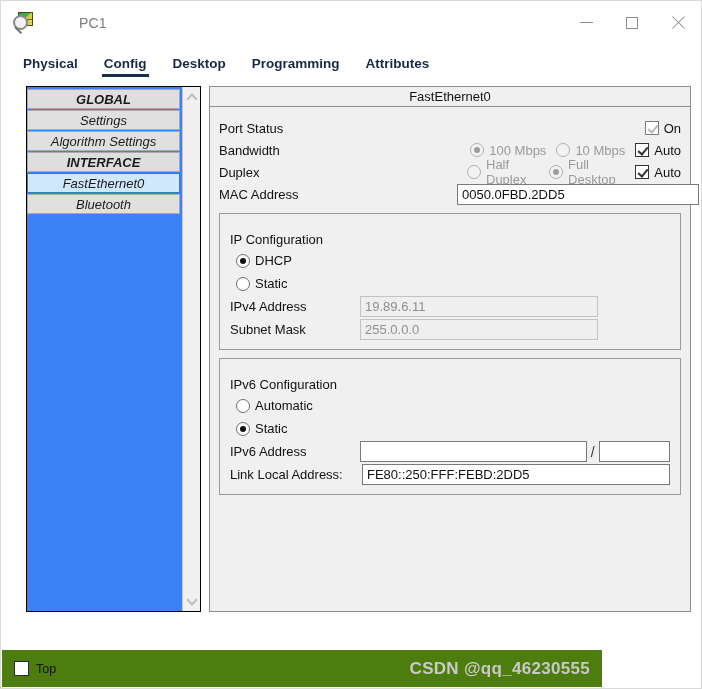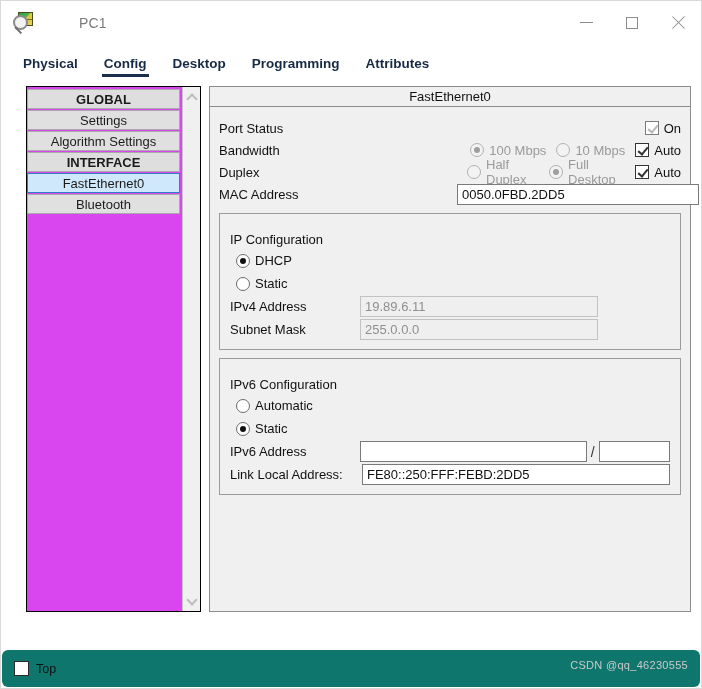--- a/index.html
+++ b/index.html
@@ -112,22 +112,23 @@
   
   .sidebar-wrap {
     position: absolute; left: 13px; top: 8px;
     width: 175px; height: 526px;
     display: flex;
     border: 1px solid #000000;
     background: #f0f0f0;
   }
   .sidebar-list {
     width: 155px;
-    background: #d946ef;
+    background: #3b82f6;
     padding: 2px 2px 0 0;
+    font-style: italic;
   }
   .side-item {
     height: 20px;
     line-height: 19px;
     text-align: center;
     font-size: 13px;
     color: #1a1a1a;
     background: #e0e0e0;
     border: 1px solid #a9a9a9;
     margin-bottom: 1px;
@@ -259,38 +260,39 @@
   .grow {
     display: flex; align-items: center;
     height: 23px;
     font-size: 13px; color: #111;
   }
   .grow .glabel { width: 130px; flex: none; }
 
   
   .bottombar {
     position: absolute; left: 1px; bottom: 1px;
-    width: 698px; height: 37px;
-    background: #0f766e;
-    display: flex; align-items: center; border-radius: 6px;
+    width: 600px; height: 37px;
+    background: #4d7c0f;
+    display: flex; align-items: center;
   }
   .top-check {
     display: inline-flex; align-items: center;
     margin-left: 12px;
     font-size: 12.5px; color: #111;
   }
   .top-check .box {
     width: 15px; height: 15px;
     border: 1px solid #2b2b2b; background: #ffffff;
     margin-right: 7px;
   }
   .watermark {
     position: absolute; right: 12px; top: 9px;
-    font-size: 11px; color: #c9c9c9;
+    font-size: 17px; color: #c9c9c9;
     letter-spacing: .3px;
+    font-weight: bold;
   }
 
   .mac-row-input { width: 242px; }
   .ip-field { width: 238px; }
   .v6-addr { width: 250px; }
   .v6-prefix { width: 78px; }
   .slash { margin: 0 4px; color: #333; font-size: 14px; }
   .lla-input { width: 332px; }
 </style>
 </head>

